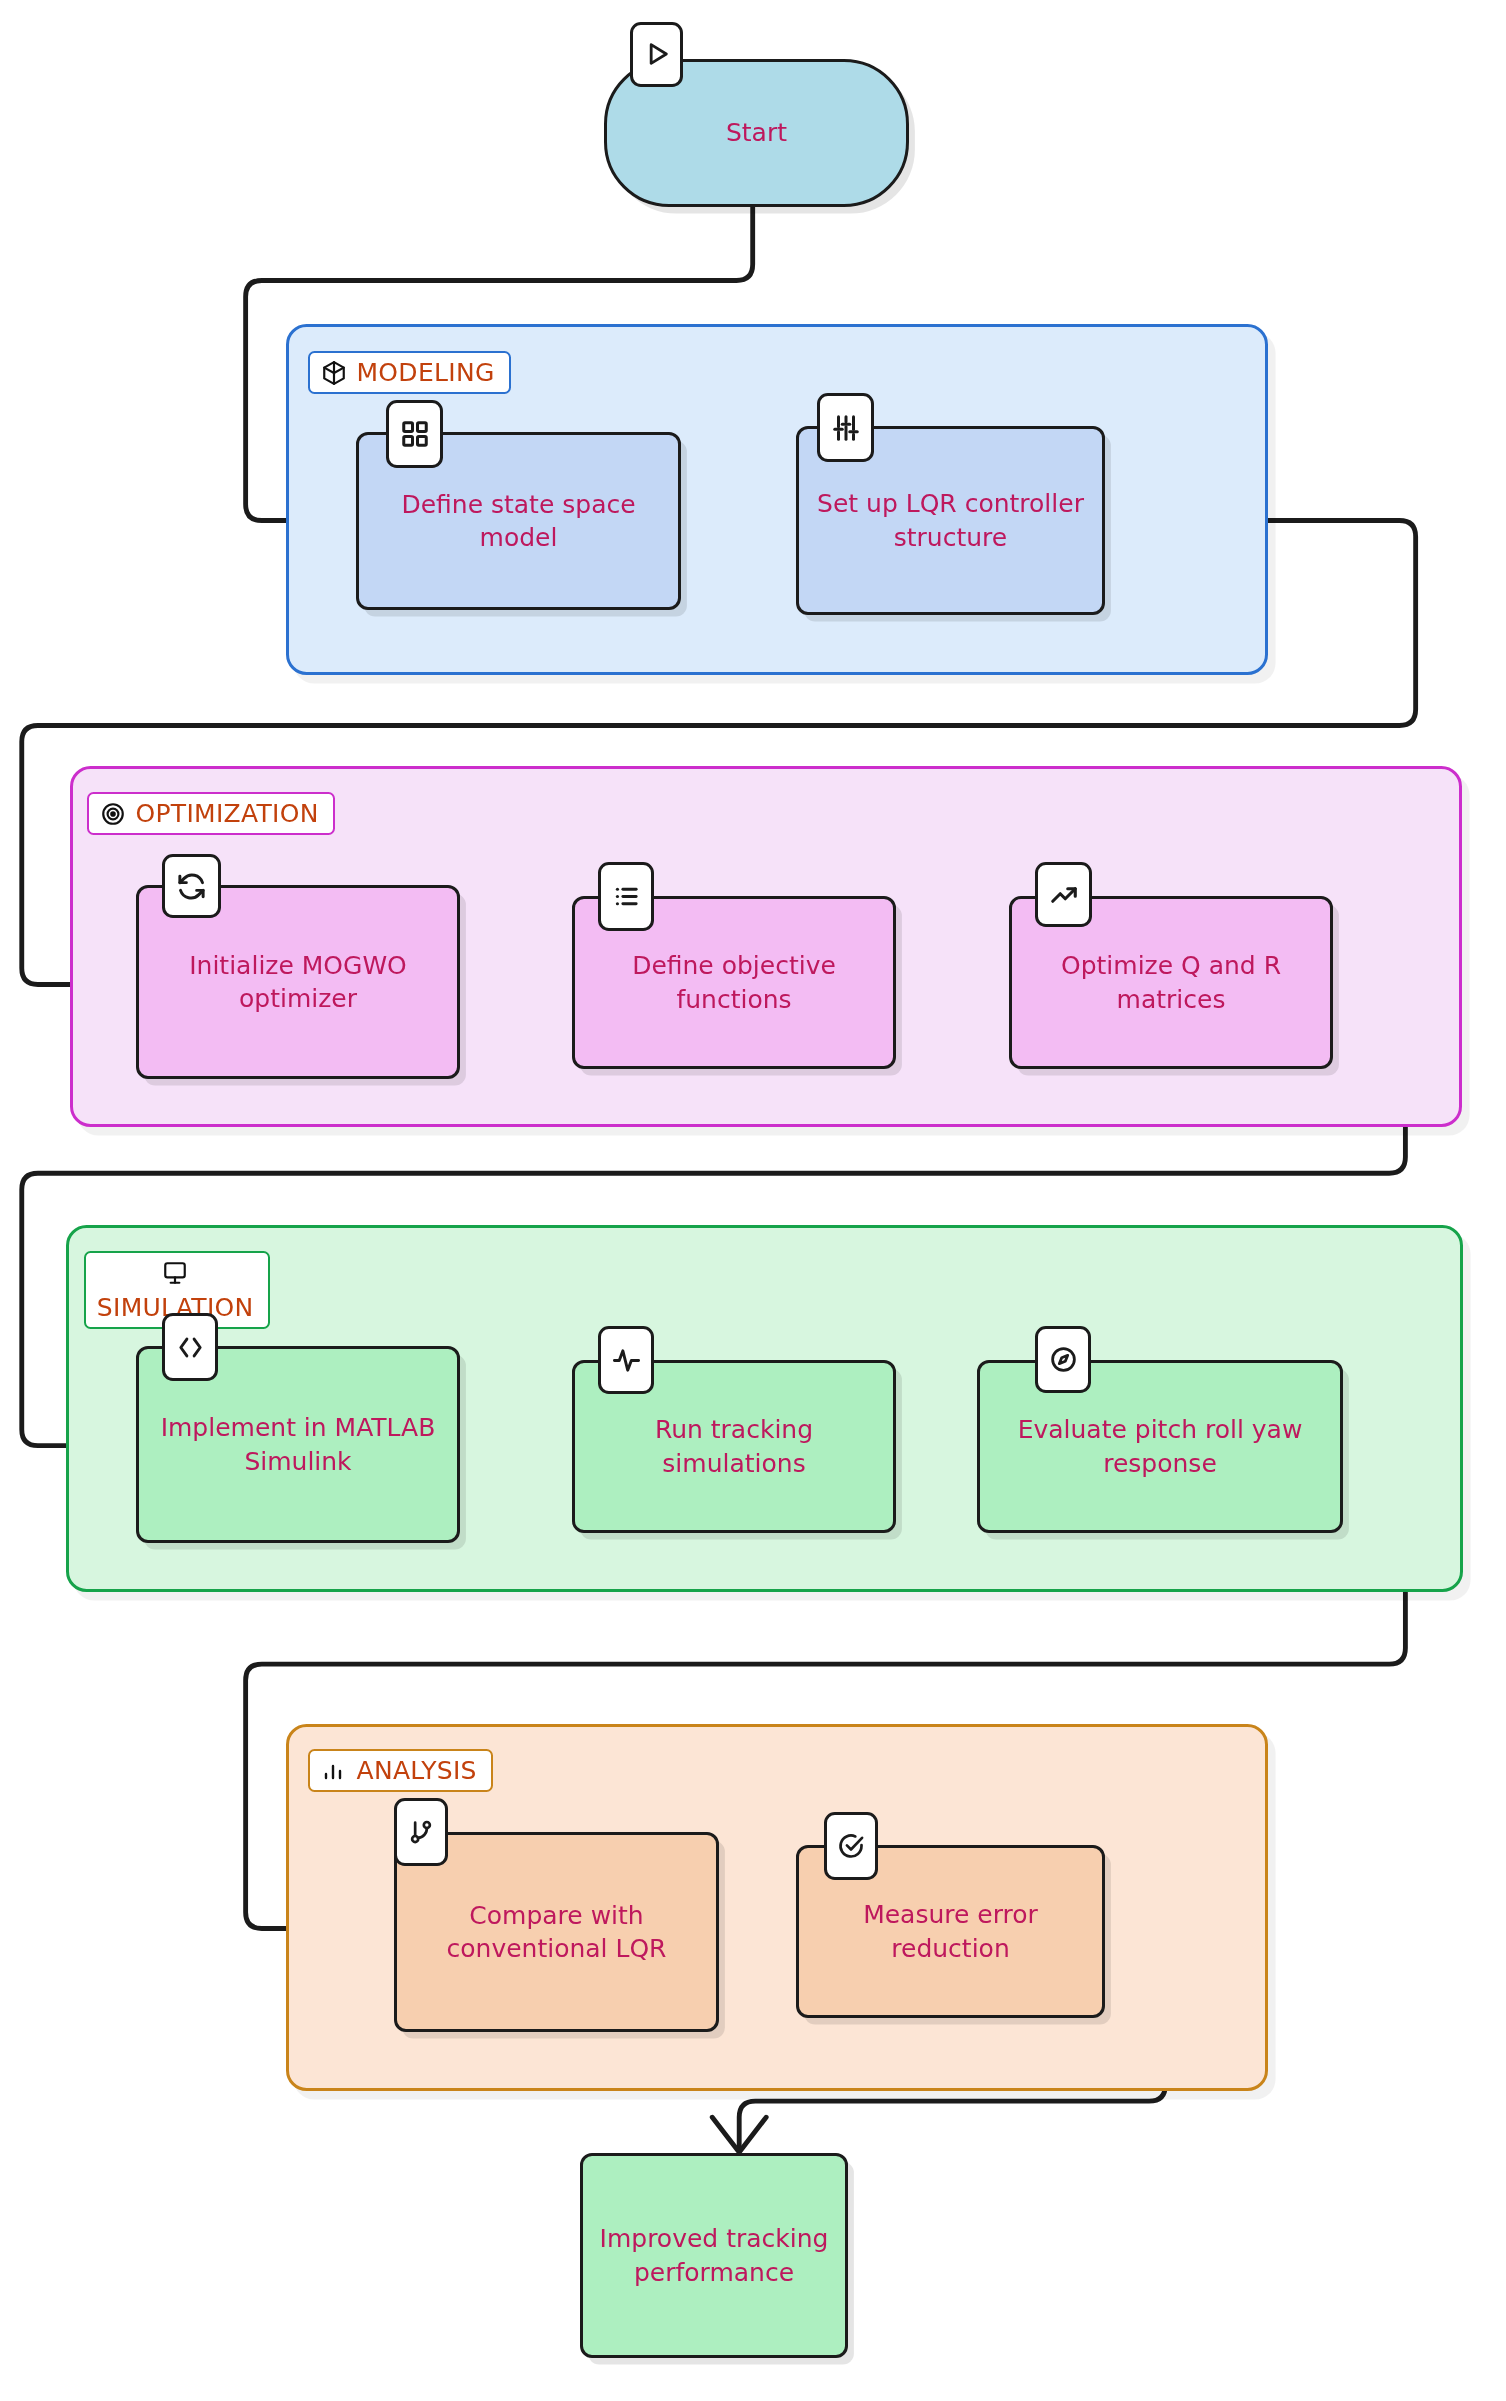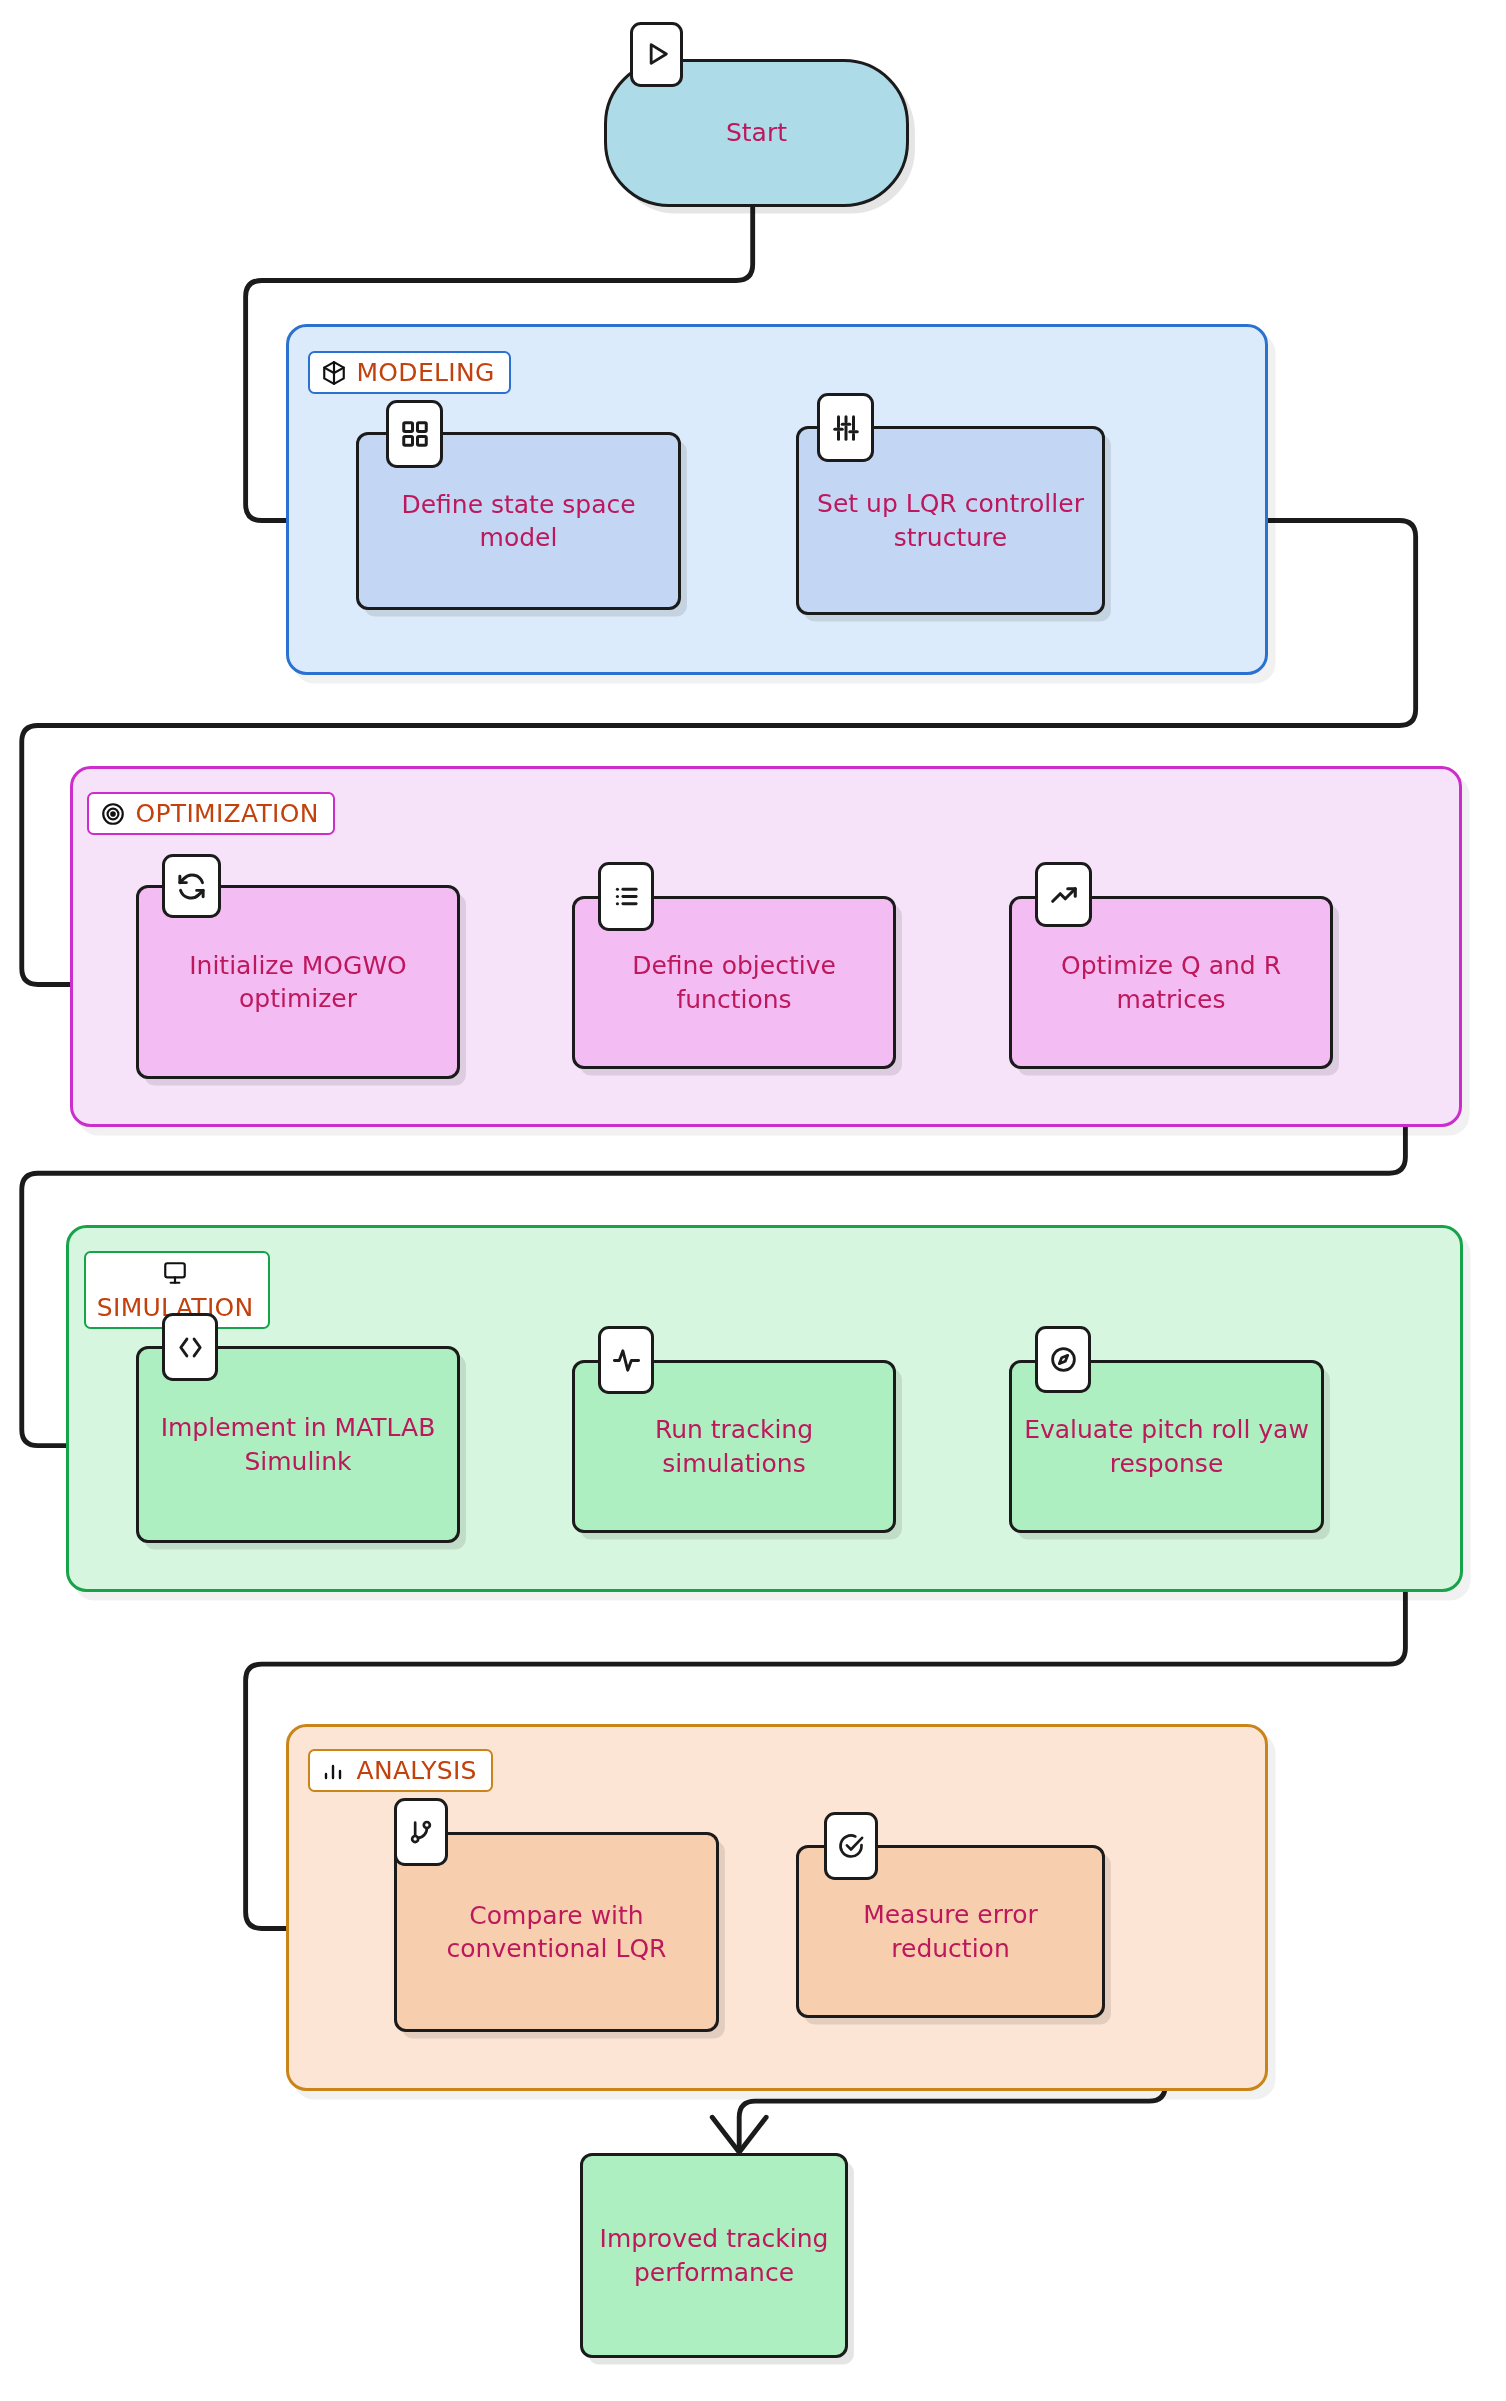--- a/index.html
+++ b/index.html
@@ -189,21 +189,21 @@
 
   <div class="node" style="left:572px;top:1360px;width:324px;height:173px;background:#ADEFC0;">
     <span class="nlabel">Run tracking simulations</span>
   </div>
   <div class="badge" style="left:598px;top:1326px;width:56px;height:68px;">
     <svg viewBox="0 0 24 24" width="29" height="29" fill="none" stroke="#1b1b1b" stroke-width="2.4" stroke-linecap="round" stroke-linejoin="round">
       <polyline points="2,12 6,12 9,4 13,20 16,12 22,12"></polyline>
     </svg>
   </div>
 
-  <div class="node" style="left:1009px;top:1360px;width:315px;height:173px;background:#ADEFC0;">
+  <div class="node" style="left:977px;top:1360px;width:366px;height:173px;background:#ADEFC0;">
     <span class="nlabel">Evaluate pitch roll yaw response</span>
   </div>
   <div class="badge" style="left:1035px;top:1326px;width:56px;height:67px;">
     <svg viewBox="0 0 24 24" width="29" height="29" fill="none" stroke="#1b1b1b" stroke-width="2.3" stroke-linecap="round" stroke-linejoin="round">
       <circle cx="12" cy="12" r="9"></circle>
       <polygon points="15.5,8.5 10.5,10.5 8.5,15.5 13.5,13.5"></polygon>
     </svg>
   </div>
 
   <div class="cluster" style="left:286px;top:1724px;width:982px;height:367px;background:#FCE5D5;border:3.8px solid #C9841A;"></div>

